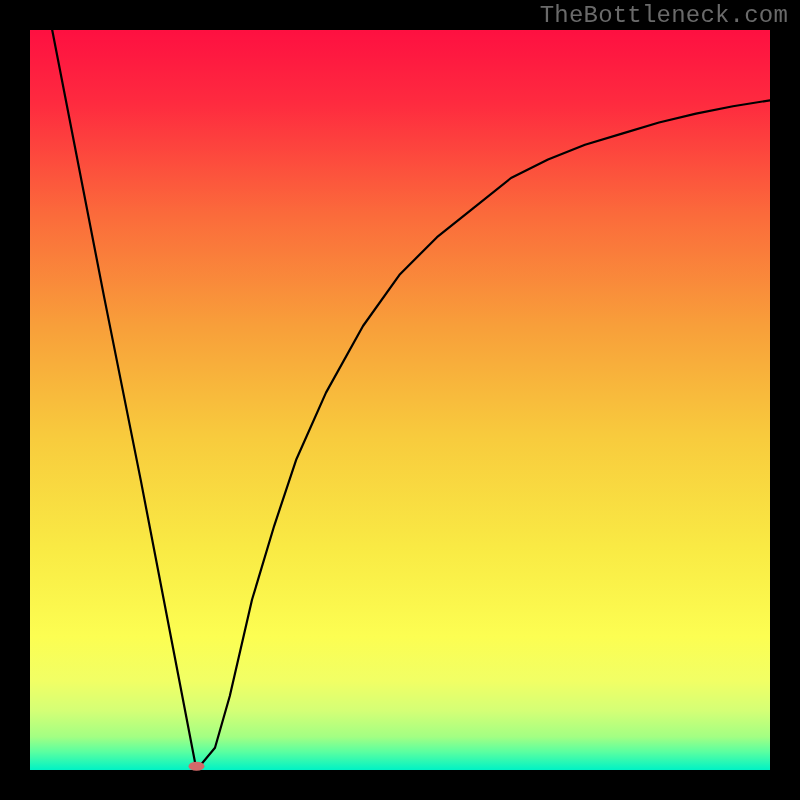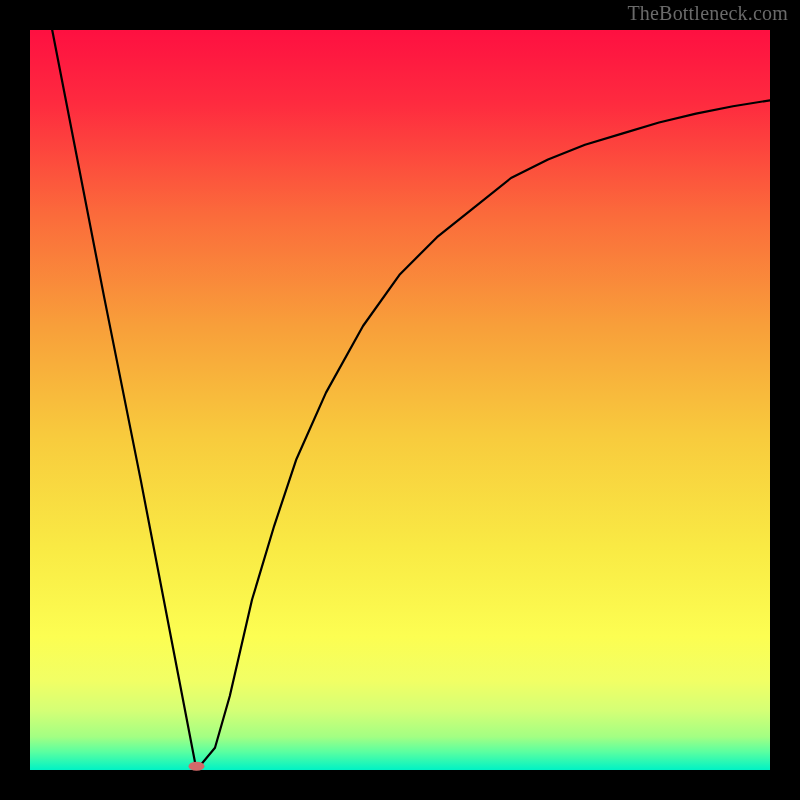--- a/index.html
+++ b/index.html
@@ -12,22 +12,22 @@
   }
   .wrapper {
     position: relative;
     width: 800px;
     height: 800px;
   }
   .watermark {
     position: absolute;
     top: 2px;
     right: 12px;
-    font-family: Liberation Serif, serif;
-    font-size: 20px;
+    font-family: Liberation Mono, monospace;
+    font-size: 24px;
     color: #6a6a6a;
     font-weight: 500;
     letter-spacing: 0.2px;
     z-index: 5;
   }
   svg {
     display: block;
   }
 </style>
 </head>

